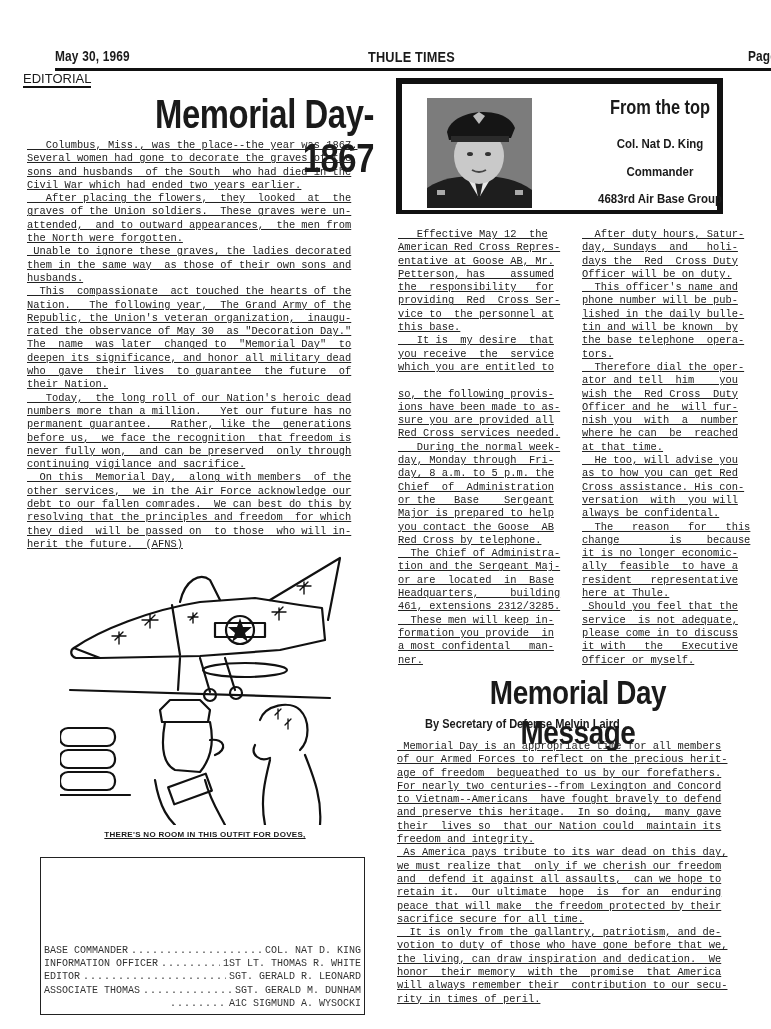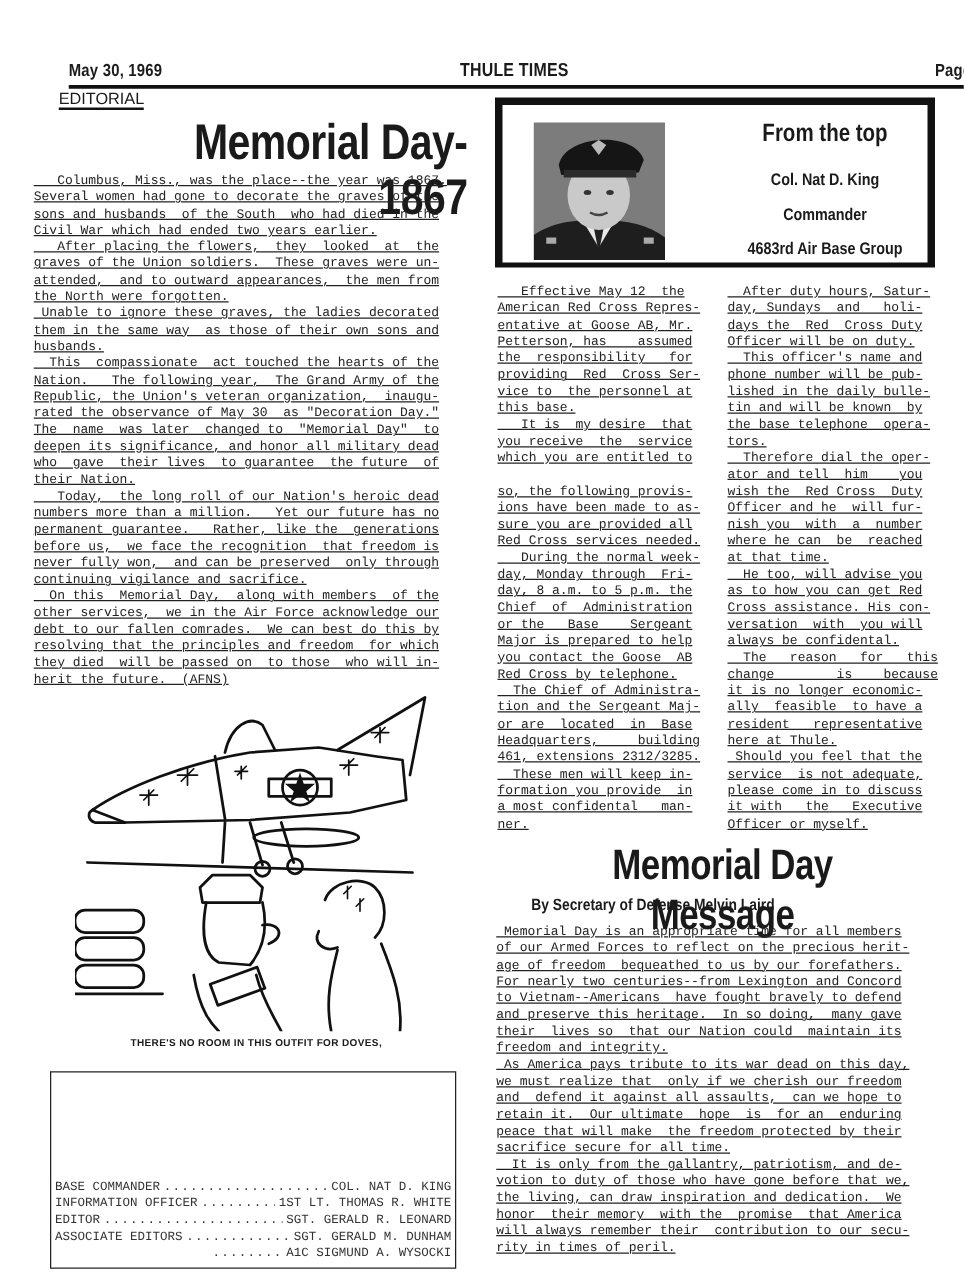--- a/index.html
+++ b/index.html
@@ -2,33 +2,33 @@
 <html><head>
 <meta charset="utf-8">
 <style>
   html, body { margin: 0; padding: 0; background: #ffffff; }
   body { width: 771px; height: 1029px; position: relative; overflow: hidden; color: #1a1a1a; font-family: "Liberation Mono", monospace; }
   .masthead { position: absolute; left: 22px; top: 46px; width: 722px; height: 22px; border-bottom: 3px solid #111; margin-left: 33px; }
   .mh-date, .mh-title, .mh-page { position: absolute; top: 2px; font-family: "Liberation Sans", sans-serif; font-weight: bold; font-size: 14px; letter-spacing: 0.2px; transform: scaleX(0.85); transform-origin: left top; }
   .mh-date { left: 0; }
   .mh-title { left: 313px; font-size: 15px; }
   .mh-page { right: -10px; transform-origin: right top; }
-  .section-tag { position: absolute; left: 23px; top: 72px; font-family: "Liberation Sans", sans-serif; font-size: 13px; border-bottom: 2px solid #111; padding-bottom: 0; line-height: 14px; margin-left: 24px; }
+  .section-tag { position: absolute; left: 23px; top: 72px; font-family: "Liberation Sans", sans-serif; font-size: 13px; border-bottom: 2px solid #111; padding-bottom: 0; line-height: 14px; }
   .headline-1 { position: absolute; left: 64px; top: 92px; width: 310px; text-align: right; font-family: "Liberation Sans", sans-serif; font-weight: bold; font-size: 40px; line-height: 44px; transform: scaleX(0.82); transform-origin: right top; letter-spacing: -0.5px; }
   .col-text { position: absolute; font-family: "Liberation Mono", monospace; font-size: 10.4px; line-height: 13.3px; color: #222; white-space: pre; text-decoration: underline; }
   .editorial-body { left: 27px; top: 139px; width: 350px; }
   .cartoon { position: absolute; left: 60px; top: 550px; width: 290px; height: 275px; }
-  .cartoon-caption { position: absolute; left: 40px; top: 830px; width: 330px; text-align: center; font-family: "Liberation Sans", sans-serif; font-weight: bold; font-size: 8px; line-height: 10px; letter-spacing: 0.3px; }
+  .cartoon-caption { position: absolute; left: 40px; top: 830px; width: 330px; text-align: center; font-family: "Liberation Sans", sans-serif; font-weight: bold; font-size: 8px; line-height: 10px; letter-spacing: 0.3px; text-decoration: underline; }
   .info-box { position: absolute; left: 40px; top: 857px; width: 323px; height: 156px; border: 1.5px solid #222; }
   .info-box .col-text { position: relative; left: 3px; top: 2px; font-size: 10.2px; line-height: 13.2px; }
   .staff { position: absolute; left: 3px; top: 86px; width: 317px; font-family: "Liberation Mono", monospace; font-size: 10px; line-height: 13.2px; color: #333; }
   .staff-row { display: flex; white-space: nowrap; }
   .staff-row .dots { flex: 1; overflow: hidden; margin: 0 3px; letter-spacing: 1px; }
   .staff-row.right { justify-content: flex-end; }
-  .from-box { position: absolute; left: 396px; top: 78px; width: 352px; height: 136px; border: 6px solid #111; border-bottom-width: 4px; box-sizing: border-box; }
+  .from-box { position: absolute; left: 396px; top: 78px; width: 327px; height: 136px; border: 6px solid #111; border-bottom-width: 4px; box-sizing: border-box; }
   .portrait { position: absolute; left: 25px; top: 14px; width: 105px; height: 110px; background: linear-gradient(180deg, #8a8a8a 0%, #6e6e6e 100%); overflow: hidden; }
   .from-title { position: absolute; left: 178px; top: 12px; width: 160px; text-align: center; font-family: "Liberation Sans", sans-serif; font-weight: bold; font-size: 20px; transform: scaleX(0.82); }
   .from-line { position: absolute; width: 180px; left: 168px; text-align: center; font-family: "Liberation Sans", sans-serif; font-weight: bold; font-size: 13.5px; transform: scaleX(0.85); }
   .redcross-left { left: 398px; top: 228px; width: 175px; }
   .redcross-right { left: 582px; top: 228px; width: 175px; }
   .headline-2 { position: absolute; left: 408px; top: 672px; width: 340px; text-align: center; font-family: "Liberation Sans", sans-serif; font-weight: bold; font-size: 34px; line-height: 40px; transform: scaleX(0.82); letter-spacing: -0.5px; }
   .byline { position: absolute; left: 425px; top: 716px; width: 250px; font-family: "Liberation Sans", sans-serif; font-weight: bold; font-size: 13px; transform: scaleX(0.85); transform-origin: left top; }
   .message-body { left: 397px; top: 740px; width: 350px; }
 </style>
 </head>
@@ -139,21 +139,21 @@
       <span>INFORMATION OFFICER</span>
       <span class="dots">..............................</span>
       <span>1ST LT. THOMAS R. WHITE</span>
     </div>
     <div class="staff-row">
       <span>EDITOR</span>
       <span class="dots">..............................</span>
       <span>SGT. GERALD R. LEONARD</span>
     </div>
     <div class="staff-row">
-      <span>ASSOCIATE EDITORS</span>
+      <span>ASSOCIATE THOMAS</span>
       <span class="dots">..............................</span>
       <span>SGT. GERALD M. DUNHAM</span>
     </div>
     <div class="staff-row right">
       <span class="dots" style="flex:0 0 auto">........</span>
       <span>A1C SIGMUND A. WYSOCKI</span>
     </div>
   </div>
 </div>
 

